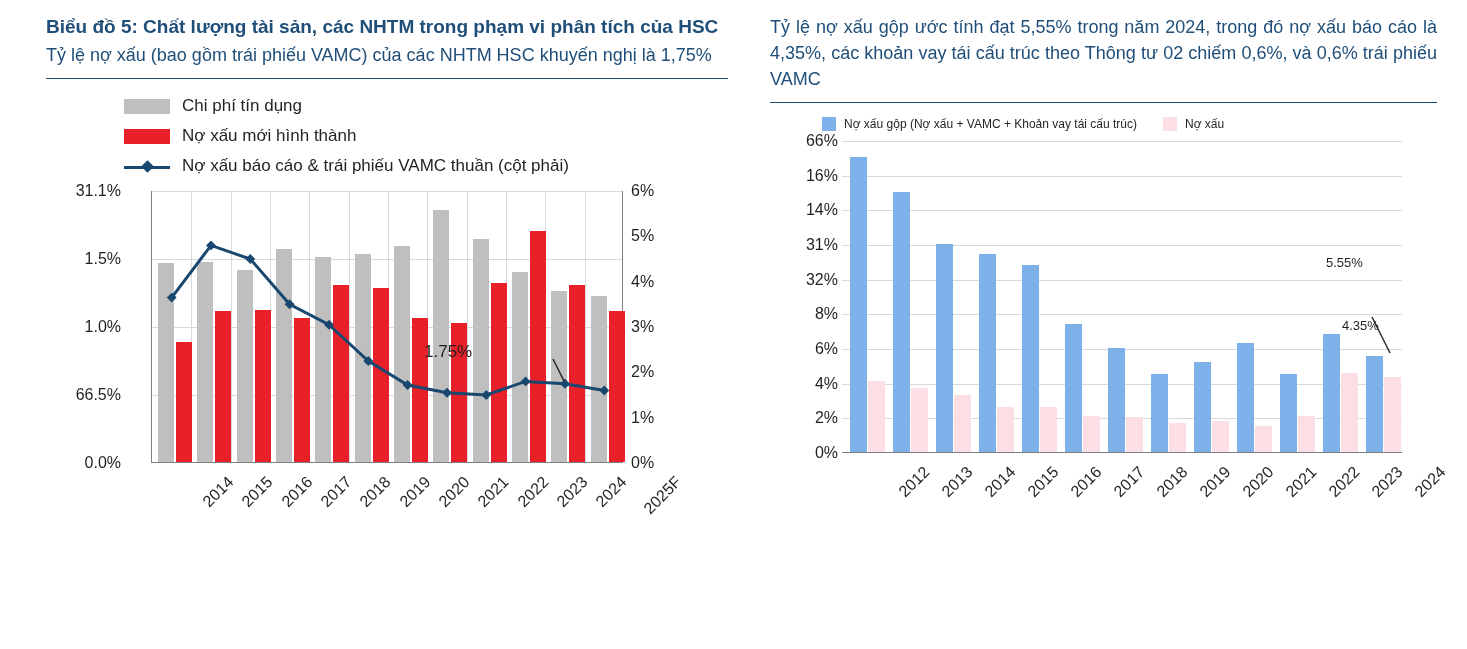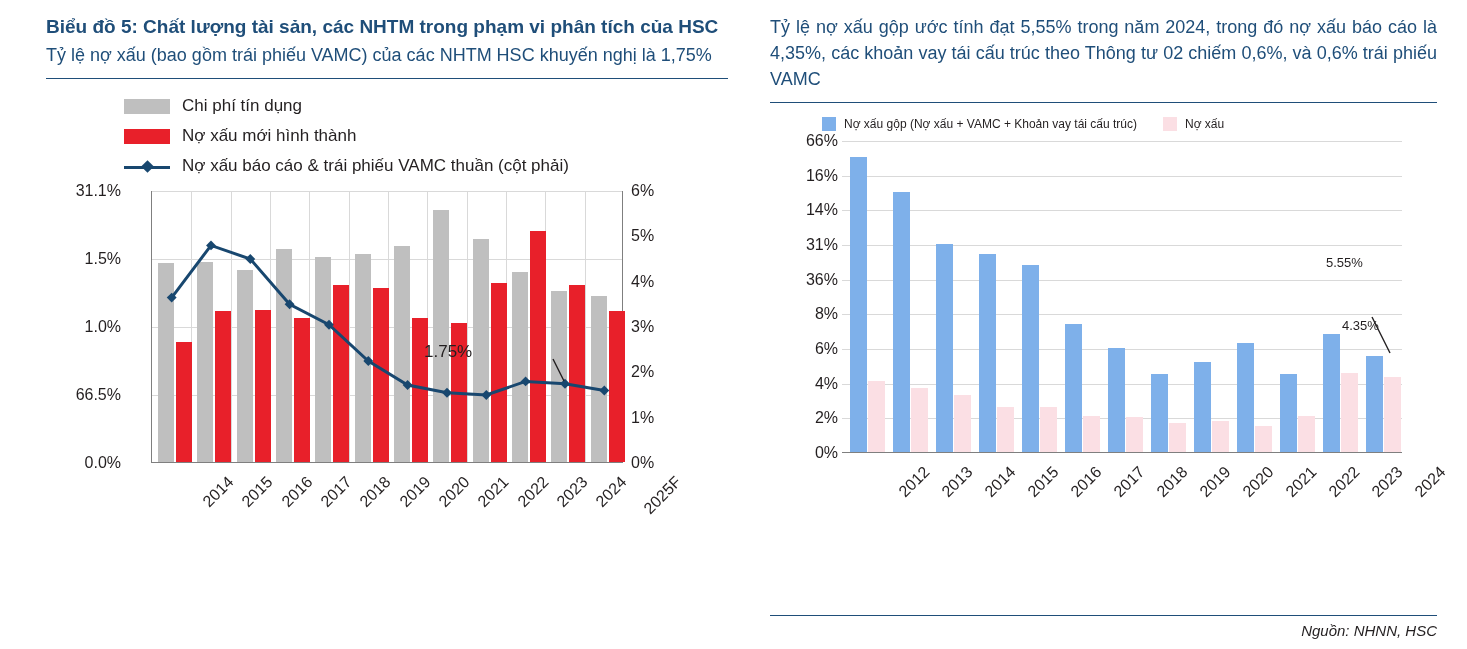--- a/index.html
+++ b/index.html
@@ -358,21 +358,21 @@
 
         <svg class="overlay" width="560" height="312">
           <line x1="530" y1="176" x2="548" y2="212" stroke="#231f20" stroke-width="1.4"></line>
         </svg>
       </div>
 
       <div class="c6-ylabel" style="top:8px">66%</div>
       <div class="c6-ylabel" style="top:42.7px">16%</div>
       <div class="c6-ylabel" style="top:77.3px">14%</div>
       <div class="c6-ylabel" style="top:112px">31%</div>
-      <div class="c6-ylabel" style="top:146.7px">36%</div>
+      <div class="c6-ylabel" style="top:146.7px">32%</div>
       <div class="c6-ylabel" style="top:181.3px">8%</div>
       <div class="c6-ylabel" style="top:216px">6%</div>
       <div class="c6-ylabel" style="top:250.7px">4%</div>
       <div class="c6-ylabel" style="top:285.3px">2%</div>
       <div class="c6-ylabel" style="top:320px">0%</div>
 
       <div class="annot6" style="left:556px; top:122px">5.55%</div>
       <div class="annot6" style="left:572px; top:185px">4.35%</div>
 
       <div class="c6-xlabel" style="left:115px; top:330px">2012</div>
@@ -383,19 +383,15 @@
       <div class="c6-xlabel" style="left:330px; top:330px">2017</div>
       <div class="c6-xlabel" style="left:373px; top:330px">2018</div>
       <div class="c6-xlabel" style="left:416px; top:330px">2019</div>
       <div class="c6-xlabel" style="left:459px; top:330px">2020</div>
       <div class="c6-xlabel" style="left:502px; top:330px">2021</div>
       <div class="c6-xlabel" style="left:545px; top:330px">2022</div>
       <div class="c6-xlabel" style="left:588px; top:330px">2023</div>
       <div class="c6-xlabel" style="left:631px; top:330px">2024</div>
     </div>
 
-    <div style="position:absolute; left:32px; right:30px; bottom:10px;">
-      <div class="footer-rule"></div>
-      <div class="source">Nguồn: NHNN, HSC</div>
-    </div>
   </div>
 
 </div>
 
 </body></html>

